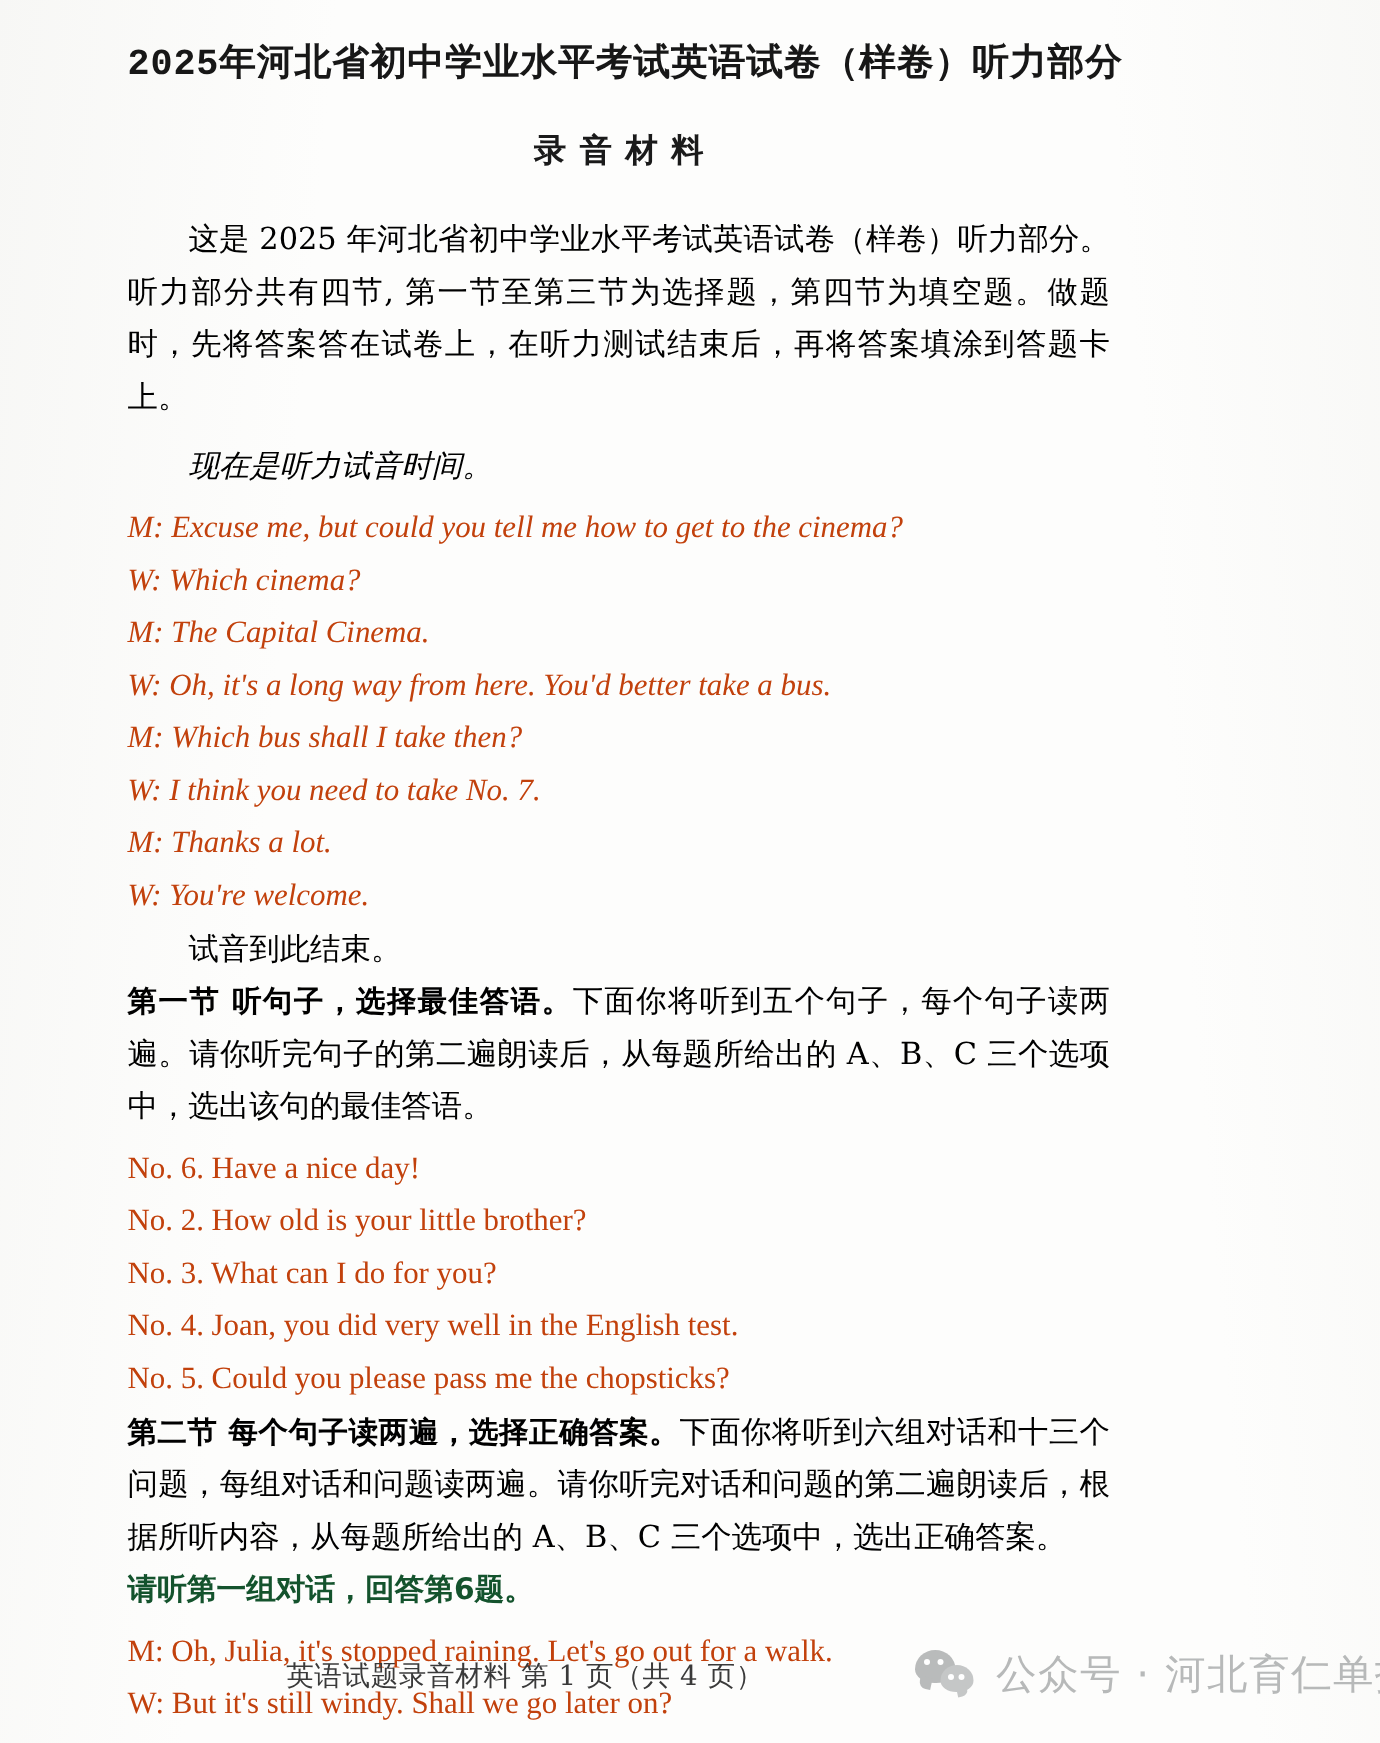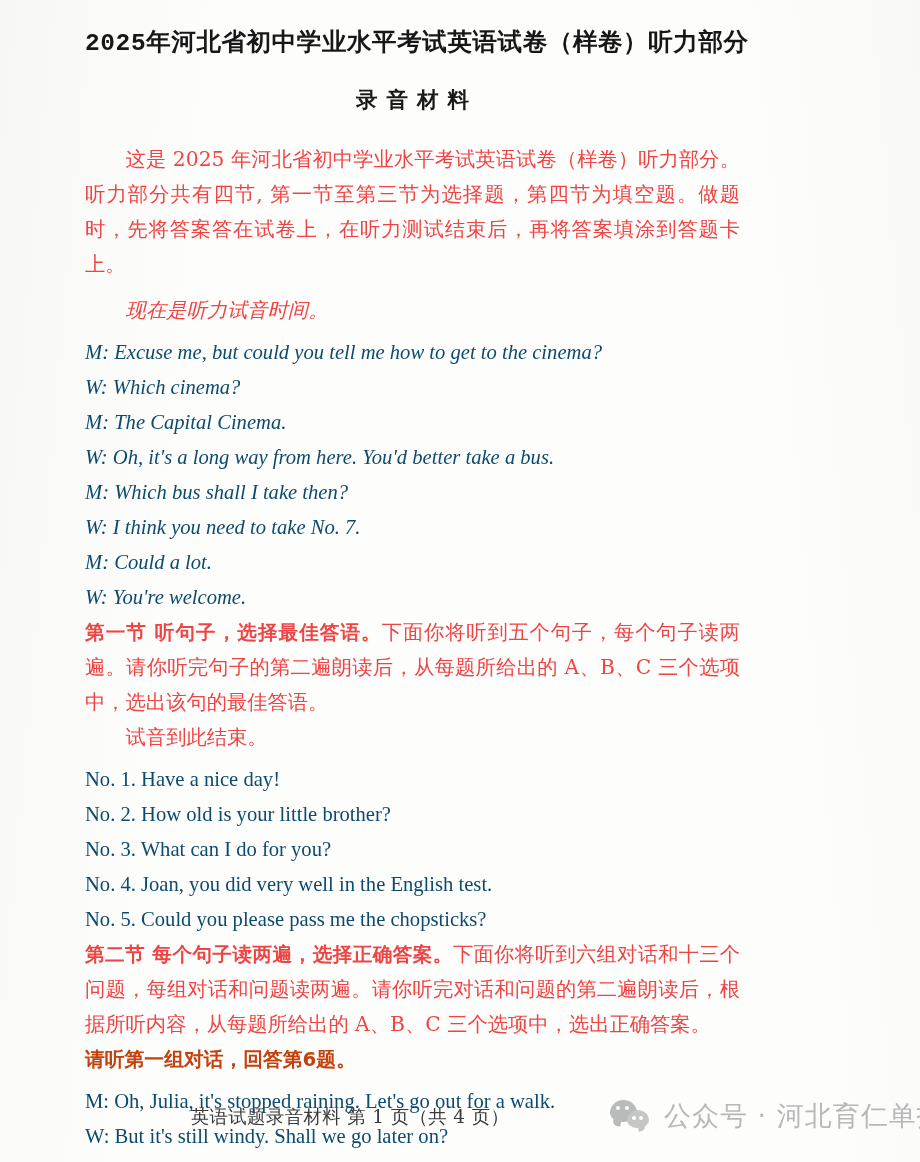--- a/index.html
+++ b/index.html
@@ -63,50 +63,50 @@
     letter-spacing: 9px;
     text-indent: 9px;
     color: #1a1a1a;
   }
 
   
   .cn {
     font-family: "DejaVu Serif", "Liberation Serif", serif;
     font-size: 20.3px;
     line-height: 35px;
-    color: #ef4444;
+    color: #000000;
     text-align: justify;
     text-justify: inter-character;
     margin: 0;
   }
   .cn.indent { text-indent: 2em; }
   .cn-block { margin-top: 11px; font-style: italic; }
 
   .cn b, .cn .bold {
     font-weight: bold;
     font-family: "DejaVu Sans", "Liberation Sans", sans-serif;
     font-size: 19.6px;
     letter-spacing: 0.2px;
   }
 
   .cn-head {
     font-family: "DejaVu Sans", "Liberation Sans", sans-serif;
     font-weight: bold;
     font-size: 19.8px;
     line-height: 35px;
-    color: #c2410c;
+    color: #14532d;
     margin: 0;
   }
 
   
   .en {
     font-family: "Liberation Serif", "DejaVu Serif", serif;
     font-size: 20.6px;
     line-height: 35px;
-    color: #0c4a6e;
+    color: #c2410c;
     margin: 0;
     white-space: nowrap;
   }
   .en.italic { font-style: italic; }
   .en.bold   { font-weight: bold; }
 
   .gap-sm { height: 7px; }
   .gap-md { height: 12px; }
 
   
@@ -218,30 +218,30 @@
     <p class="cn indent cn-block">现在是听力试音时间。</p>
 
     <div class="gap-sm"></div>
 
     <p class="en italic">M: Excuse me, but could you tell me how to get to the cinema?</p>
     <p class="en italic">W: Which cinema?</p>
     <p class="en italic">M: The Capital Cinema.</p>
     <p class="en italic">W: Oh, it's a long way from here. You'd better take a bus.</p>
     <p class="en italic">M: Which bus shall I take then?</p>
     <p class="en italic">W: I think you need to take No. 7.</p>
-    <p class="en italic">M: Could a lot.</p>
+    <p class="en italic">M: Thanks a lot.</p>
     <p class="en italic">W: You're welcome.</p>
 
+    <p class="cn indent">试音到此结束。</p>
+
     <p class="cn"><span class="bold">第一节 听句子，选择最佳答语。</span><span>下面你将听到五个句子，每个句子读两遍。请你听完句子的第二遍朗读后，从每题所给出的 A、B、C 三个选项中，选出该句的最佳答语。</span></p>
 
-    <p class="cn indent">试音到此结束。</p>
-
     <div class="gap-sm"></div>
 
-    <p class="en">No. 1. Have a nice day!</p>
+    <p class="en">No. 6. Have a nice day!</p>
     <p class="en">No. 2. How old is your little brother?</p>
     <p class="en">No. 3. What can I do for you?</p>
     <p class="en">No. 4. Joan, you did very well in the English test.</p>
     <p class="en">No. 5. Could you please pass me the chopsticks?</p>
 
     <p class="cn"><span class="bold">第二节 每个句子读两遍，选择正确答案。</span><span>下面你将听到六组对话和十三个问题，每组对话和问题读两遍。请你听完对话和问题的第二遍朗读后，根据所听内容，从每题所给出的 A、B、C 三个选项中，选出正确答案。</span></p>
 
     <p class="cn-head">请听第一组对话，回答第6题。</p>
 
     <div class="gap-sm"></div>

